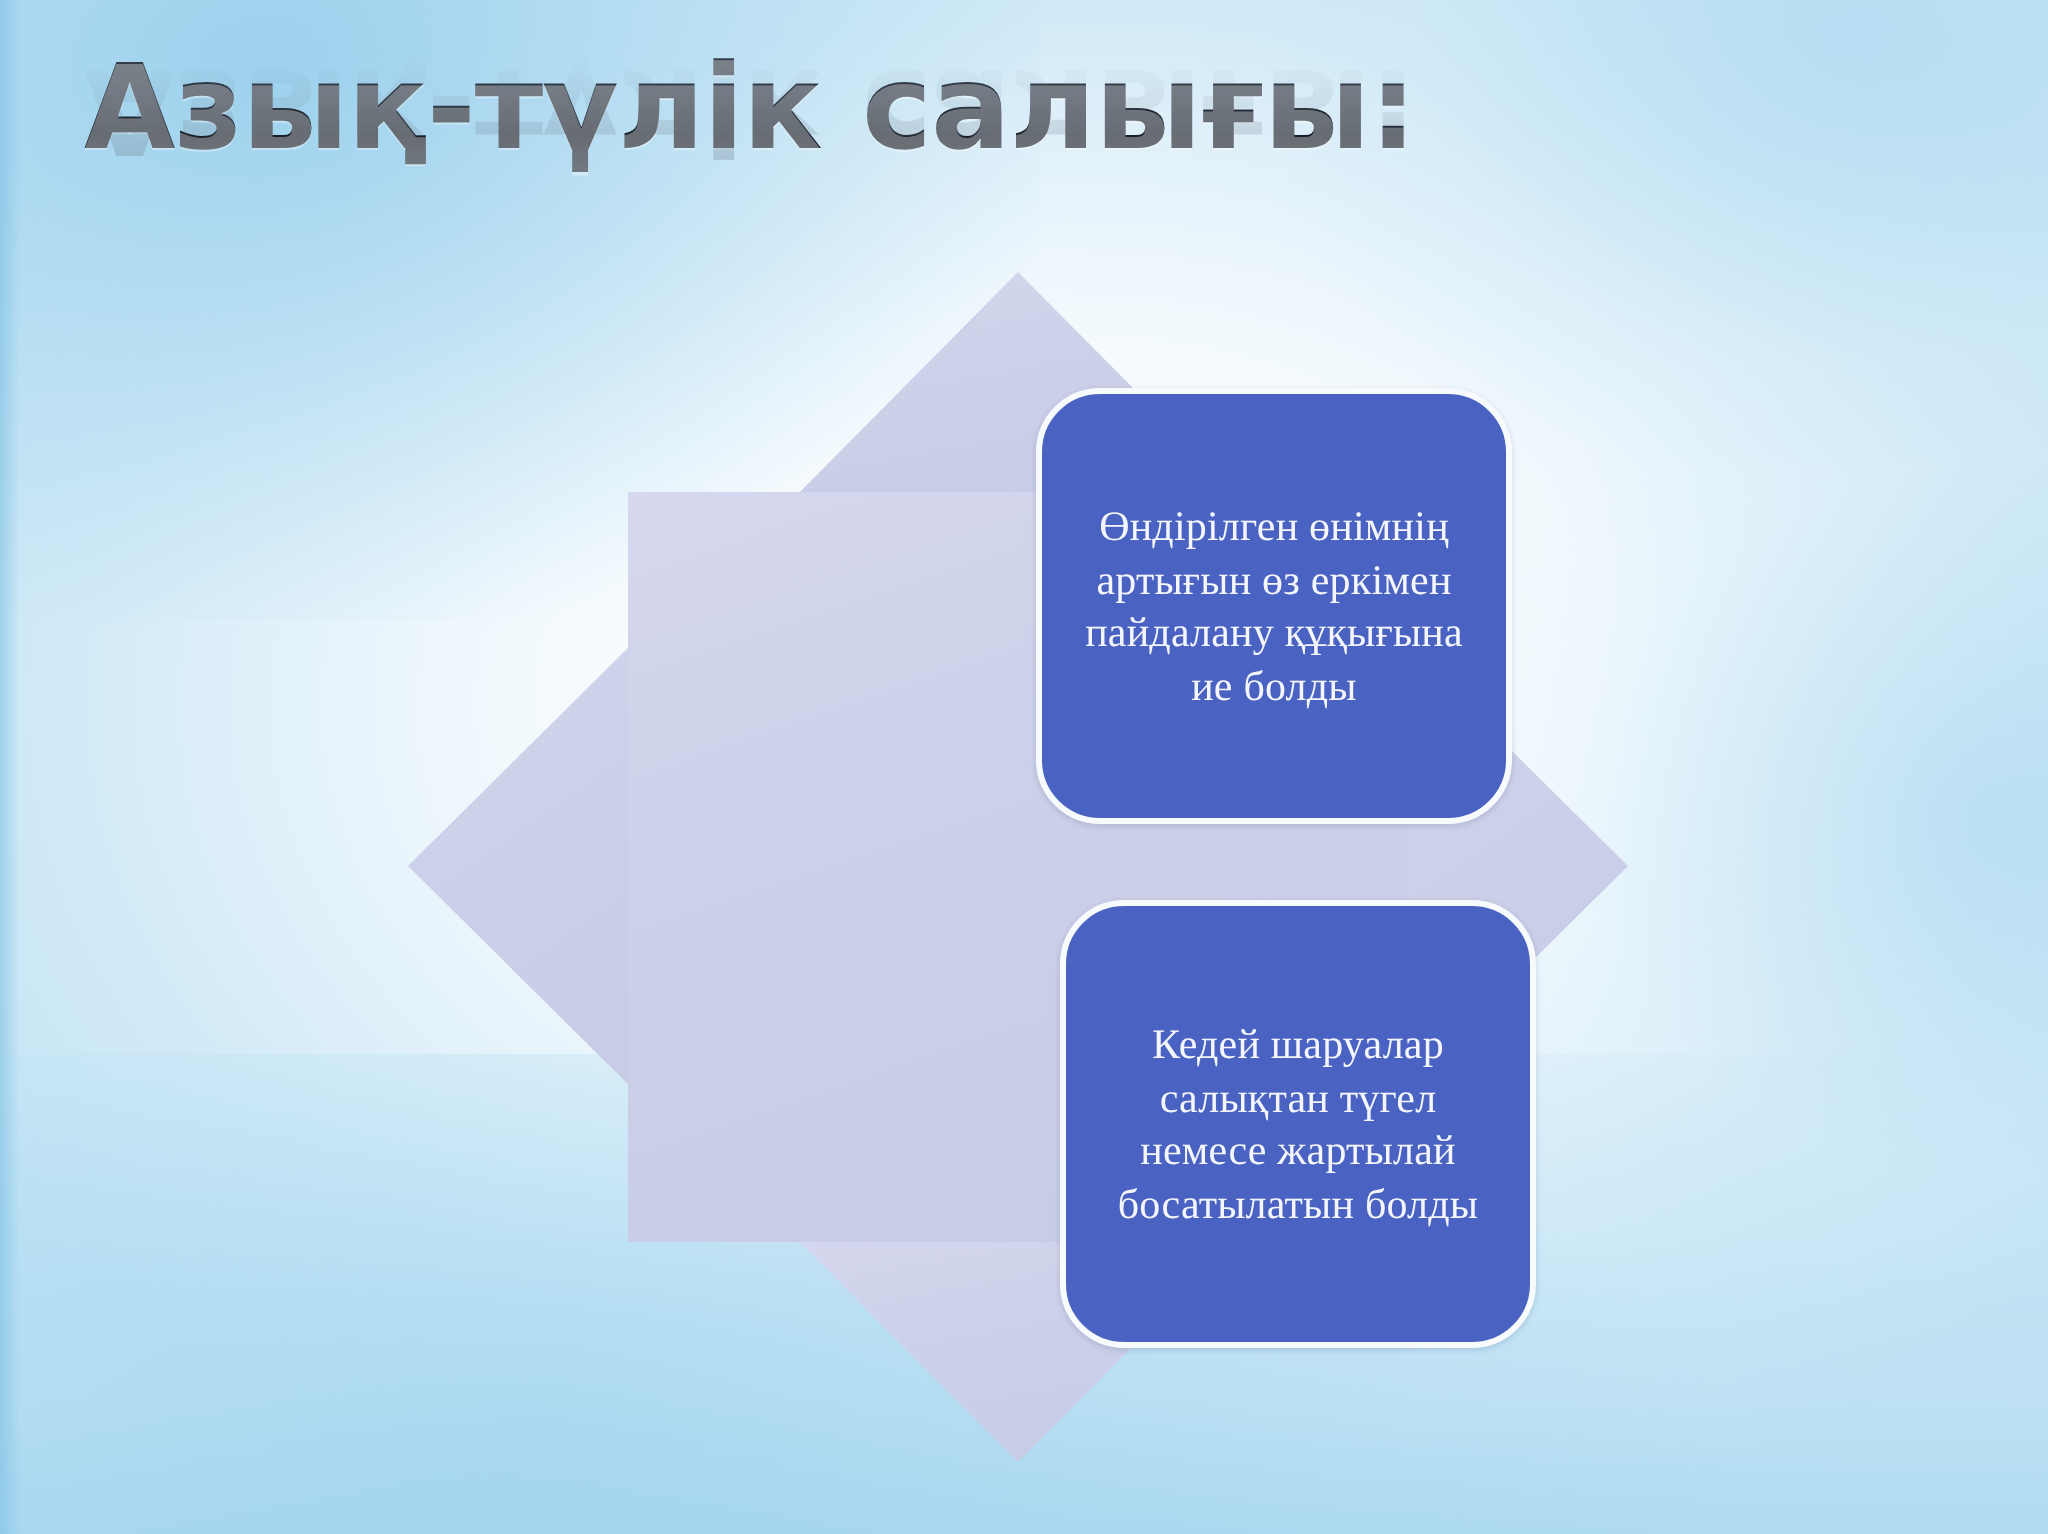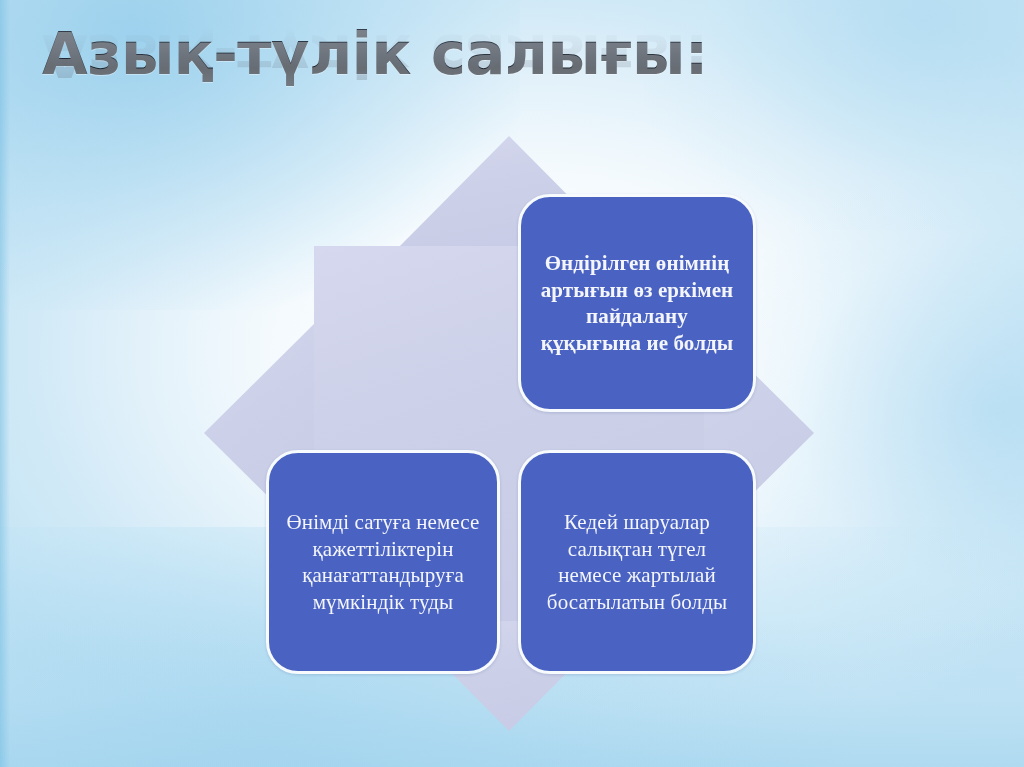--- a/index.html
+++ b/index.html
@@ -134,23 +134,23 @@
   .matrix-box .box-text {
     color: #f4f6fb;
     font-family: "Liberation Serif", serif;
     font-size: 21px;
     line-height: 26.5px;
     text-align: center;
     padding: 0 14px;
     letter-spacing: 0.1px;
   }
   #box-tl { left: 266px; top: 194px;  width: 234px; height: 218px; }
-  #box-tr { left: 518px; top: 194px;  width: 238px; height: 218px; font-weight: bold; }
+  #box-tr { left: 518px; top: 194px;  width: 238px; height: 218px; }
   #box-bl { left: 266px; top: 450px;  width: 234px; height: 224px; }
-  #box-br { left: 518px; top: 450px;  width: 238px; height: 224px; }
+  #box-br { left: 530px; top: 450px;  width: 238px; height: 224px; }
 </style>
 </head>
 <body>
 
 <div id="slide">
 
   <div id="bg-wash-topleft"></div>
   <div id="bg-wash-topright"></div>
   <div id="bg-wash-right"></div>
   <div id="bg-wash-bottom"></div>
@@ -180,21 +180,18 @@
     <polygon points="610,297 494,182 494,412" fill="url(#diamondGrad)"></polygon>
 
     <rect x="110" y="110" width="390" height="375" fill="url(#diamondGrad)"></rect>
   </svg>
 
 
   <div class="matrix-box" id="box-tr">
     <div class="box-text">Өндірілген өнімнің артығын өз еркімен пайдалану құқығына ие болды</div>
   </div>
 
-  <div class="matrix-box" id="box-bl">
-    <div class="box-text">Өнімді сатуға немесе қажеттіліктерін қанағаттандыруға мүмкіндік туды</div>
-  </div>
 
   <div class="matrix-box" id="box-br">
     <div class="box-text">Кедей шаруалар салықтан түгел немесе жартылай босатылатын болды</div>
   </div>
 
 </div>
 
 </body></html>

